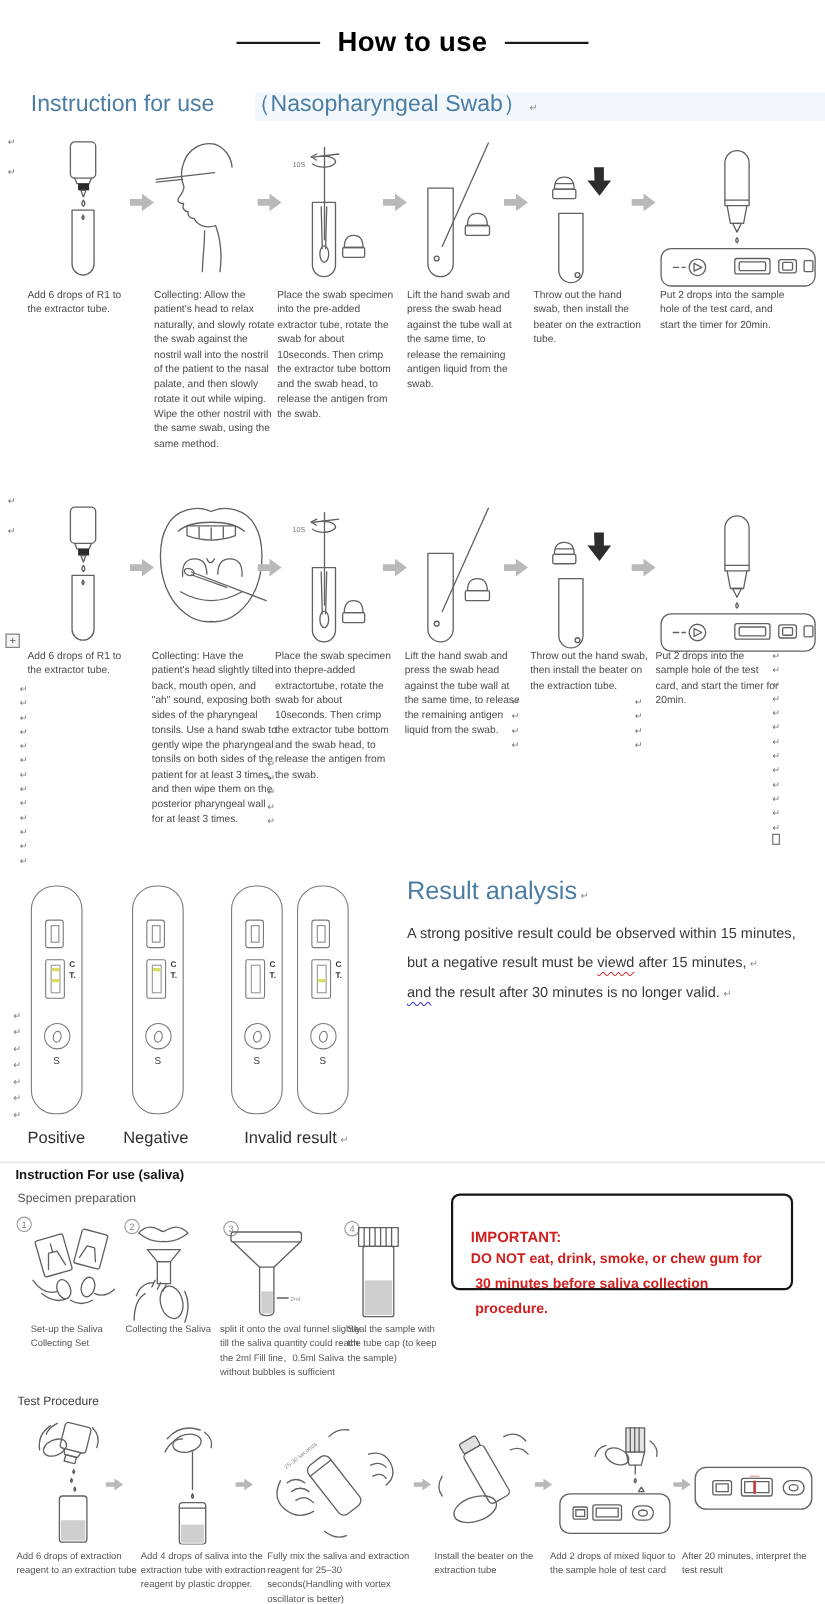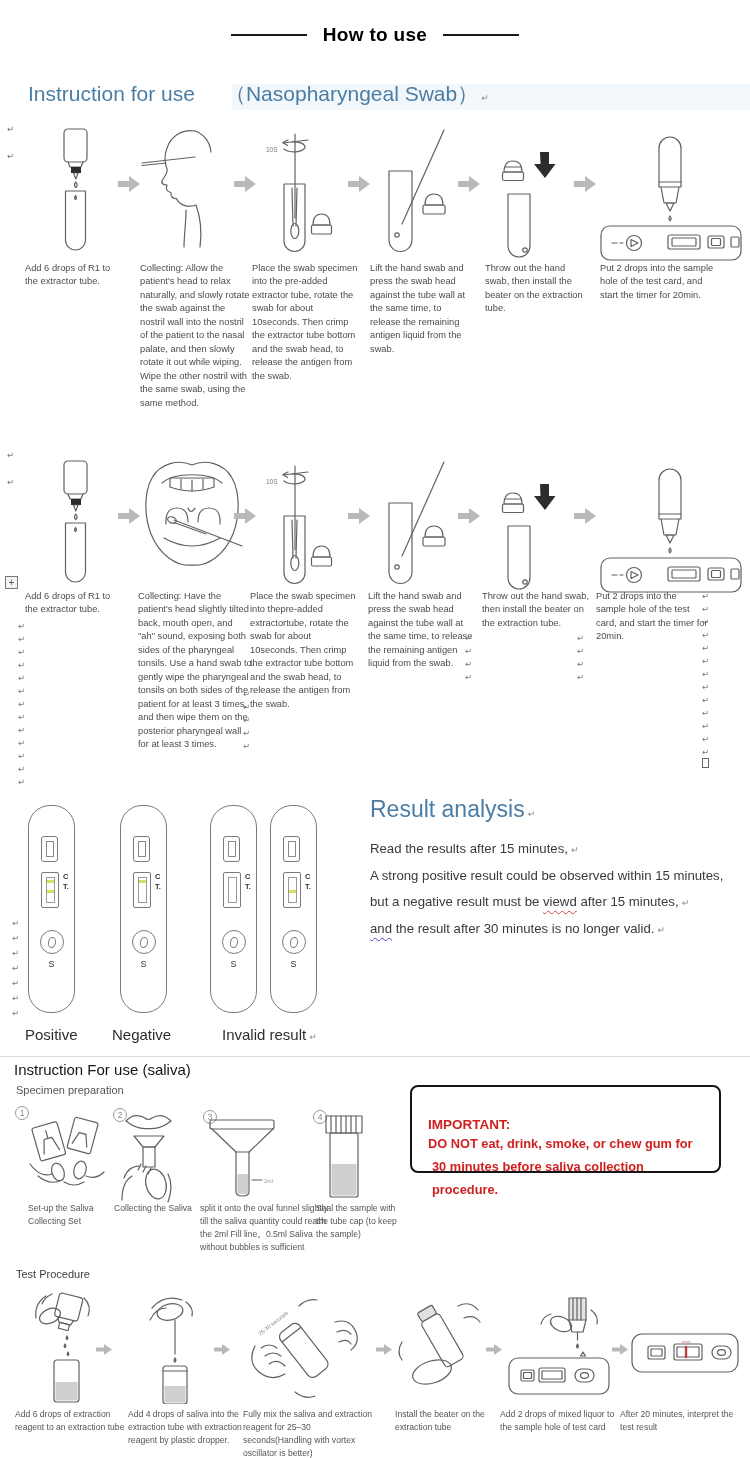--- a/index.html
+++ b/index.html
@@ -3,21 +3,21 @@
 <meta charset="utf-8">
 <style>
 *{margin:0;padding:0;box-sizing:border-box}
 html,body{background:#fff}
 body{width:750px;font-family:"Liberation Sans",sans-serif;color:#333}
 #page{position:relative;width:750px;height:1458px;background:#fff;overflow:hidden}
 .abs{position:absolute}
 
 .title-row{top:24px;left:0;width:750px;display:flex;align-items:center;justify-content:center;gap:16px}
 .title-line{width:76px;height:0;border-top:2px solid #1a1a1a}
-.title-text{font-size:19px;font-weight:bold;color:#000;letter-spacing:.3px}
+.title-text{font-size:25px;font-weight:bold;color:#000;letter-spacing:.3px}
 
 .sec-heading{font-size:21px;color:#4b7da4;white-space:nowrap}
 .sec-heading .paren{margin-left:30px}
 .wavy-blue{text-decoration-line:underline;text-decoration-style:wavy;text-decoration-color:#4646c8;text-decoration-thickness:1px;text-underline-offset:4px}
 .wavy-red{text-decoration-line:underline;text-decoration-style:wavy;text-decoration-color:#d04545;text-decoration-thickness:1px;text-underline-offset:4px}
 .hl-band{background:rgba(216,232,244,.35)}
 
 .caption{font-size:9.3px;line-height:1.45;color:#4c4c4c}
 .caption-sm{font-size:8.6px;line-height:1.5;color:#555}
 
@@ -43,21 +43,21 @@
 .cas-line.t{top:12px}
 .cas-c,.cas-t{position:absolute;left:34px;font-size:7.5px;font-weight:bold;color:#333}
 .cas-c{top:66px}
 .cas-t{top:76px}
 .cas-well{position:absolute;left:50%;transform:translateX(-50%);top:124px;width:24px;height:24px;border:1.2px solid #7a7a7a;border-radius:50%;display:flex;align-items:center;justify-content:center}
 .cas-well .inner{width:8px;height:11px;border:1.1px solid #7a7a7a;border-radius:50%;transform:rotate(12deg)}
 .cas-s{position:absolute;left:50%;transform:translateX(-50%);top:153px;font-size:9px;color:#333}
 .res-label{font-size:15px;color:#2e2e2e}
 
 .sep{left:0;top:1056px;width:750px;height:1px;background:#dcdcdc}
-.sal-heading{font-size:15px;font-weight:normal;color:#141414}
+.sal-heading{font-size:12px;font-weight:bold;color:#141414}
 .sal-sub{font-size:11px;color:#555}
 .circnum{width:14px;height:14px;border:1px solid #9a9a9a;border-radius:50%;font-size:8.5px;color:#888;display:flex;align-items:center;justify-content:center}
 .warnbox{left:410px;top:1085px;width:311px;height:88px;border:2.2px solid #151515;border-radius:8px;padding:30px 12px 0 16px}
 .warnbox .wt{font-size:13.5px;font-weight:bold}
 .warnbox .wl{font-size:12.8px;font-weight:bold;line-height:23px}
 .proc-heading{font-size:11px;color:#3d3d3d}
 </style>
 </head>
 <body>
 
@@ -304,21 +304,20 @@
       <span>↵</span>
       <span>↵</span>
       <span>↵</span>
       <span>↵</span>
       <span>↵</span>
     </div>
   <div class="abs boxmark" style="left:702px;top:758px"></div>
 
   <div class="abs res-heading" style="left:370px;top:796px"><span>Result analysis</span><span class="mark">↵</span></div>
   <div class="abs" style="left:370px;top:836px">
-    <div class="res-line"><span>Read the results after 15 minutes,</span><span class="mark">↵</span></div>
     <div class="res-line"><span>A strong positive result could be observed within 15 minutes,</span></div>
     <div class="res-line"><span>but a negative result must be </span><span class="wavy-red">viewd</span><span> after 15 minutes,</span><span class="mark">↵</span></div>
     <div class="res-line"><span class="wavy-blue">and</span><span> the result after 30 minutes is no longer valid.</span><span class="mark">↵</span></div>
   </div>
 
   <div class="abs vstack mid" style="left:12px;top:916px">
       <span>↵</span>
       <span>↵</span>
       <span>↵</span>
       <span>↵</span>

